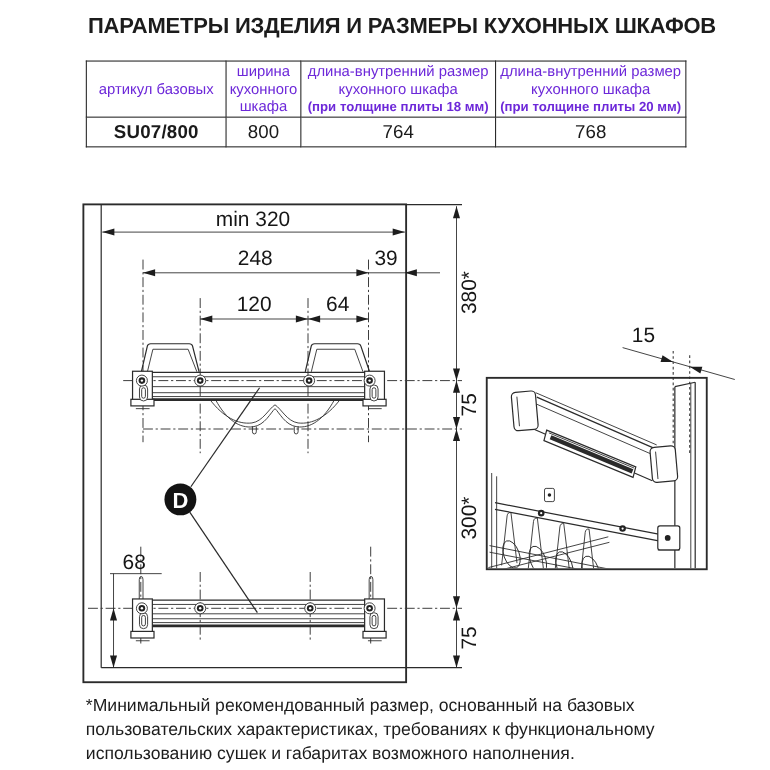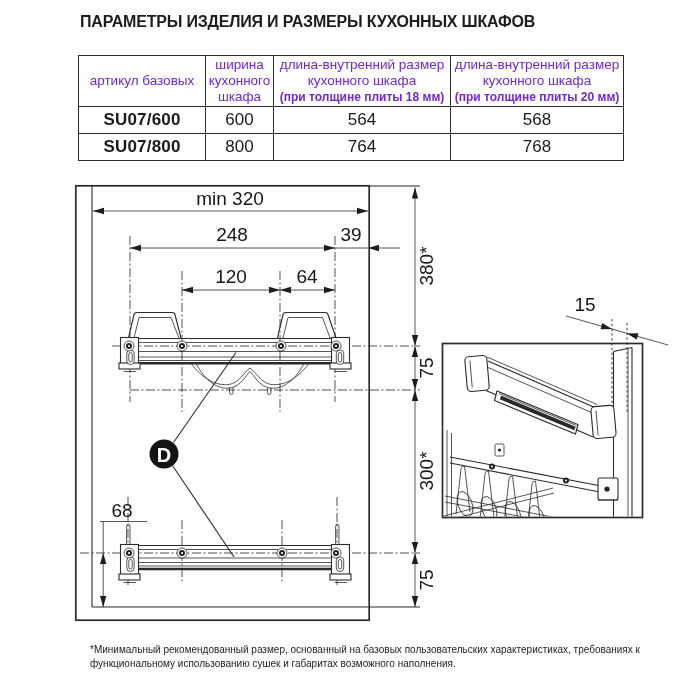--- a/index.html
+++ b/index.html
@@ -1,25 +1,25 @@
 <!DOCTYPE html>
 <html><head>
 <meta charset="utf-8">
 <style>
   html,body { margin:0; padding:0; background:#ffffff; }
   body { width:700px; height:700px; position:relative; font-family:"Liberation Sans", sans-serif; color:#1a1a1a; }
-  .title { position:absolute; left:80px; top:13px; margin:0; font-size:16px; font-weight:bold; letter-spacing:-0.2px; color:#1c1c1c; white-space:nowrap; }
+  .title { position:absolute; left:80px; top:13px; margin:0; font-size:20px; font-weight:bold; letter-spacing:-0.2px; color:#1c1c1c; white-space:nowrap; }
   table.spec { position:absolute; left:78px; top:55px; border-collapse:collapse; table-layout:fixed; background:#fff; }
   table.spec th, table.spec td { border:1.6px solid #2b2b2b; text-align:center; vertical-align:middle; padding:1px 2px; }
   table.spec thead th { height:46px; font-weight:normal; font-size:13.5px; line-height:1.18; color:#6d28d9; }
   table.spec .sub { display:block; font-size:12px; margin-top:1px;font-weight:bold; }
   table.spec tbody td { height:24px; font-size:17px; }
   table.spec td.art { font-weight:bold; letter-spacing:0.2px; }
   svg.drawing { position:absolute; left:0; top:160px; }
-  .footnote { position:absolute; left:78px; top:631px; width:554px; margin:12px; font-size:10px; line-height:1.36; color:#1c1c1c; }
+  .footnote { position:absolute; left:78px; top:631px; width:554px; margin:0; font-size:16px; line-height:1.36; color:#1c1c1c; }
   
   .s   { stroke:#2b2b2b; fill:none; stroke-width:1.1; }
   .s8  { stroke:#2b2b2b; fill:none; stroke-width:0.8; }
   .s16 { stroke:#2b2b2b; fill:none; stroke-width:1.7; }
   .s25 { stroke:#2b2b2b; fill:none; stroke-width:2.6; }
   .dd  { stroke:#3c3c3c; fill:none; stroke-width:0.9; stroke-dasharray:9 2.5 2 2.5; }
   .dot { stroke:#3c3c3c; fill:none; stroke-width:1; stroke-dasharray:2.4 2.4; }
   .fw  { fill:#ffffff; }
   .fb  { fill:#222222; stroke:none; }
   .arr { fill:#1d1d1d; stroke:none; }
@@ -40,26 +40,20 @@
   </colgroup>
   <thead>
     <tr>
       <th><span>артикул базовых</span></th>
       <th><span>ширина кухонного шкафа</span></th>
       <th><span>длина-внутренний размер кухонного шкафа</span><span class="sub">(при толщине плиты 18 мм)</span></th>
       <th><span>длина-внутренний размер кухонного шкафа</span><span class="sub">(при толщине плиты 20 мм)</span></th>
     </tr>
   </thead>
   <tbody>
-    <tr>
-      <td class="art">SU07/600</td>
-      <td>600</td>
-      <td>564</td>
-      <td>568</td>
-    </tr>
     <tr>
       <td class="art">SU07/800</td>
       <td>800</td>
       <td>764</td>
       <td>768</td>
     </tr>
   </tbody>
 </table>
 
 <svg class="drawing" width="700" height="470" viewBox="0 160 700 470" xmlns="http://www.w3.org/2000/svg" font-family="Liberation Sans, sans-serif">

